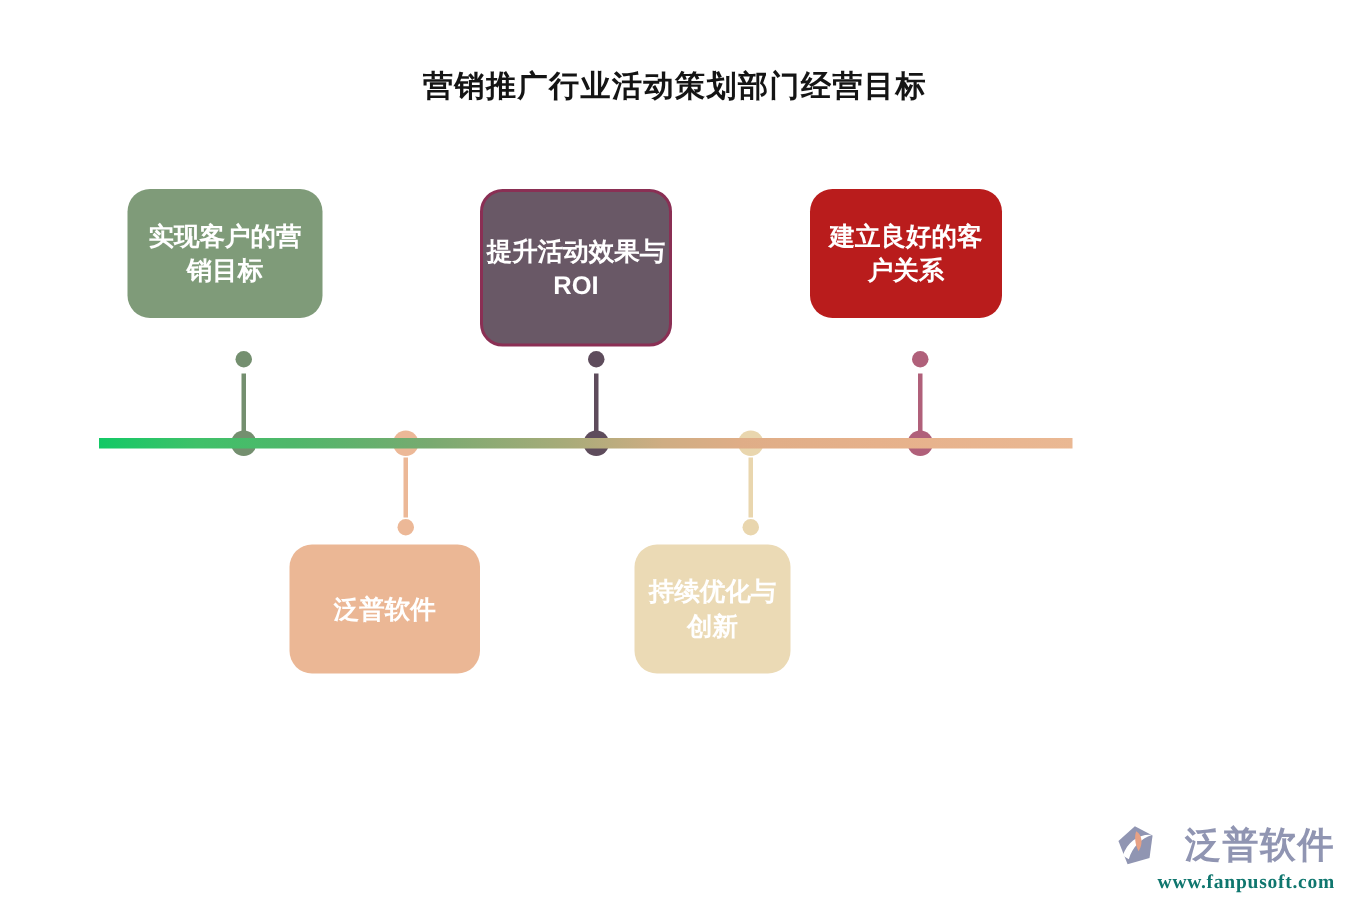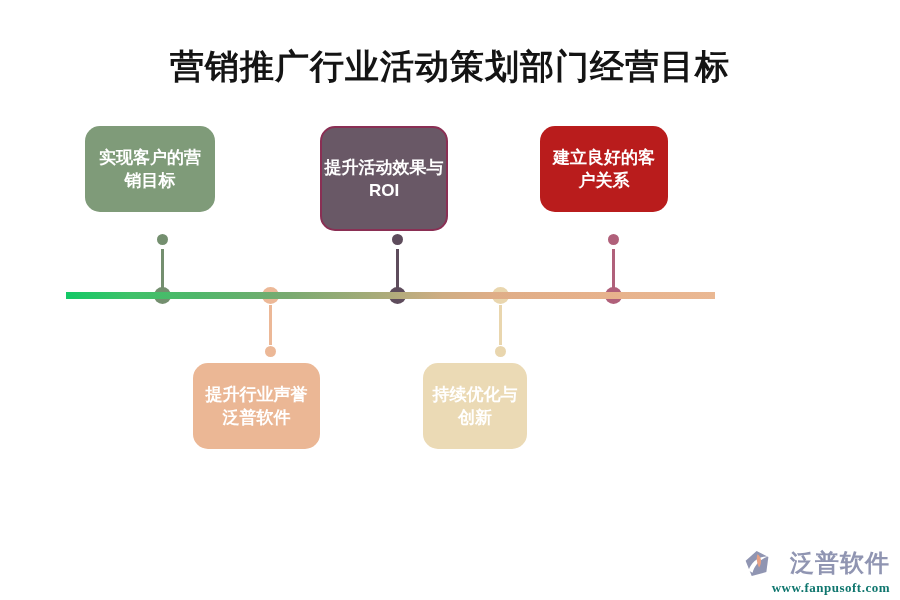--- a/index.html
+++ b/index.html
@@ -2,21 +2,21 @@
 <html><head>
 <meta charset="utf-8">
 <style>
   html,body{margin:0;padding:0;background:#fff;}
   #stage{
     position:relative;width:900px;height:600px;background:#ffffff;overflow:hidden;
     font-family:"Liberation Sans", sans-serif;
   }
   .title{
     position:absolute;left:0;top:44px;width:900px;text-align:center;
-    font-size:34px;font-weight:bold;color:#141414;letter-spacing:1px;
+    font-size:20px;font-weight:bold;color:#141414;letter-spacing:1px;
   }
   .box{
     position:absolute;border-radius:15px;box-sizing:border-box;
     display:flex;flex-direction:column;justify-content:center;align-items:center;
     color:#ffffff;font-weight:bold;font-size:17px;line-height:23px;text-align:center;
   }
   .g0-box{left:85px;top:126px;width:130px;height:86px;background:#7f9b79;}
   .g1-box{left:193px;top:363px;width:127px;height:86px;background:#ebb795;}
   .g2-box{left:320px;top:126px;width:128px;height:105px;background:#695866;border:2px solid #8a2f54;}
   .g3-box{left:423px;top:363px;width:104px;height:86px;background:#ebdab5;}
@@ -68,21 +68,20 @@
 
   <div class="box g0-box">
     <span>实现客户的营</span>
     <span>销目标</span>
   </div>
   <span class="sdot g0-sdot"></span>
   <span class="conn g0-conn"></span>
   <span class="bdot g0-bdot"></span>
 
   <div class="box g1-box">
-    <span>提升行业声誉</span>
     <span>泛普软件</span>
   </div>
   <span class="sdot g1-sdot"></span>
   <span class="conn g1-conn"></span>
   <span class="bdot g1-bdot"></span>
 
   <div class="box g2-box">
     <span>提升活动效果与</span>
     <span>ROI</span>
   </div>

